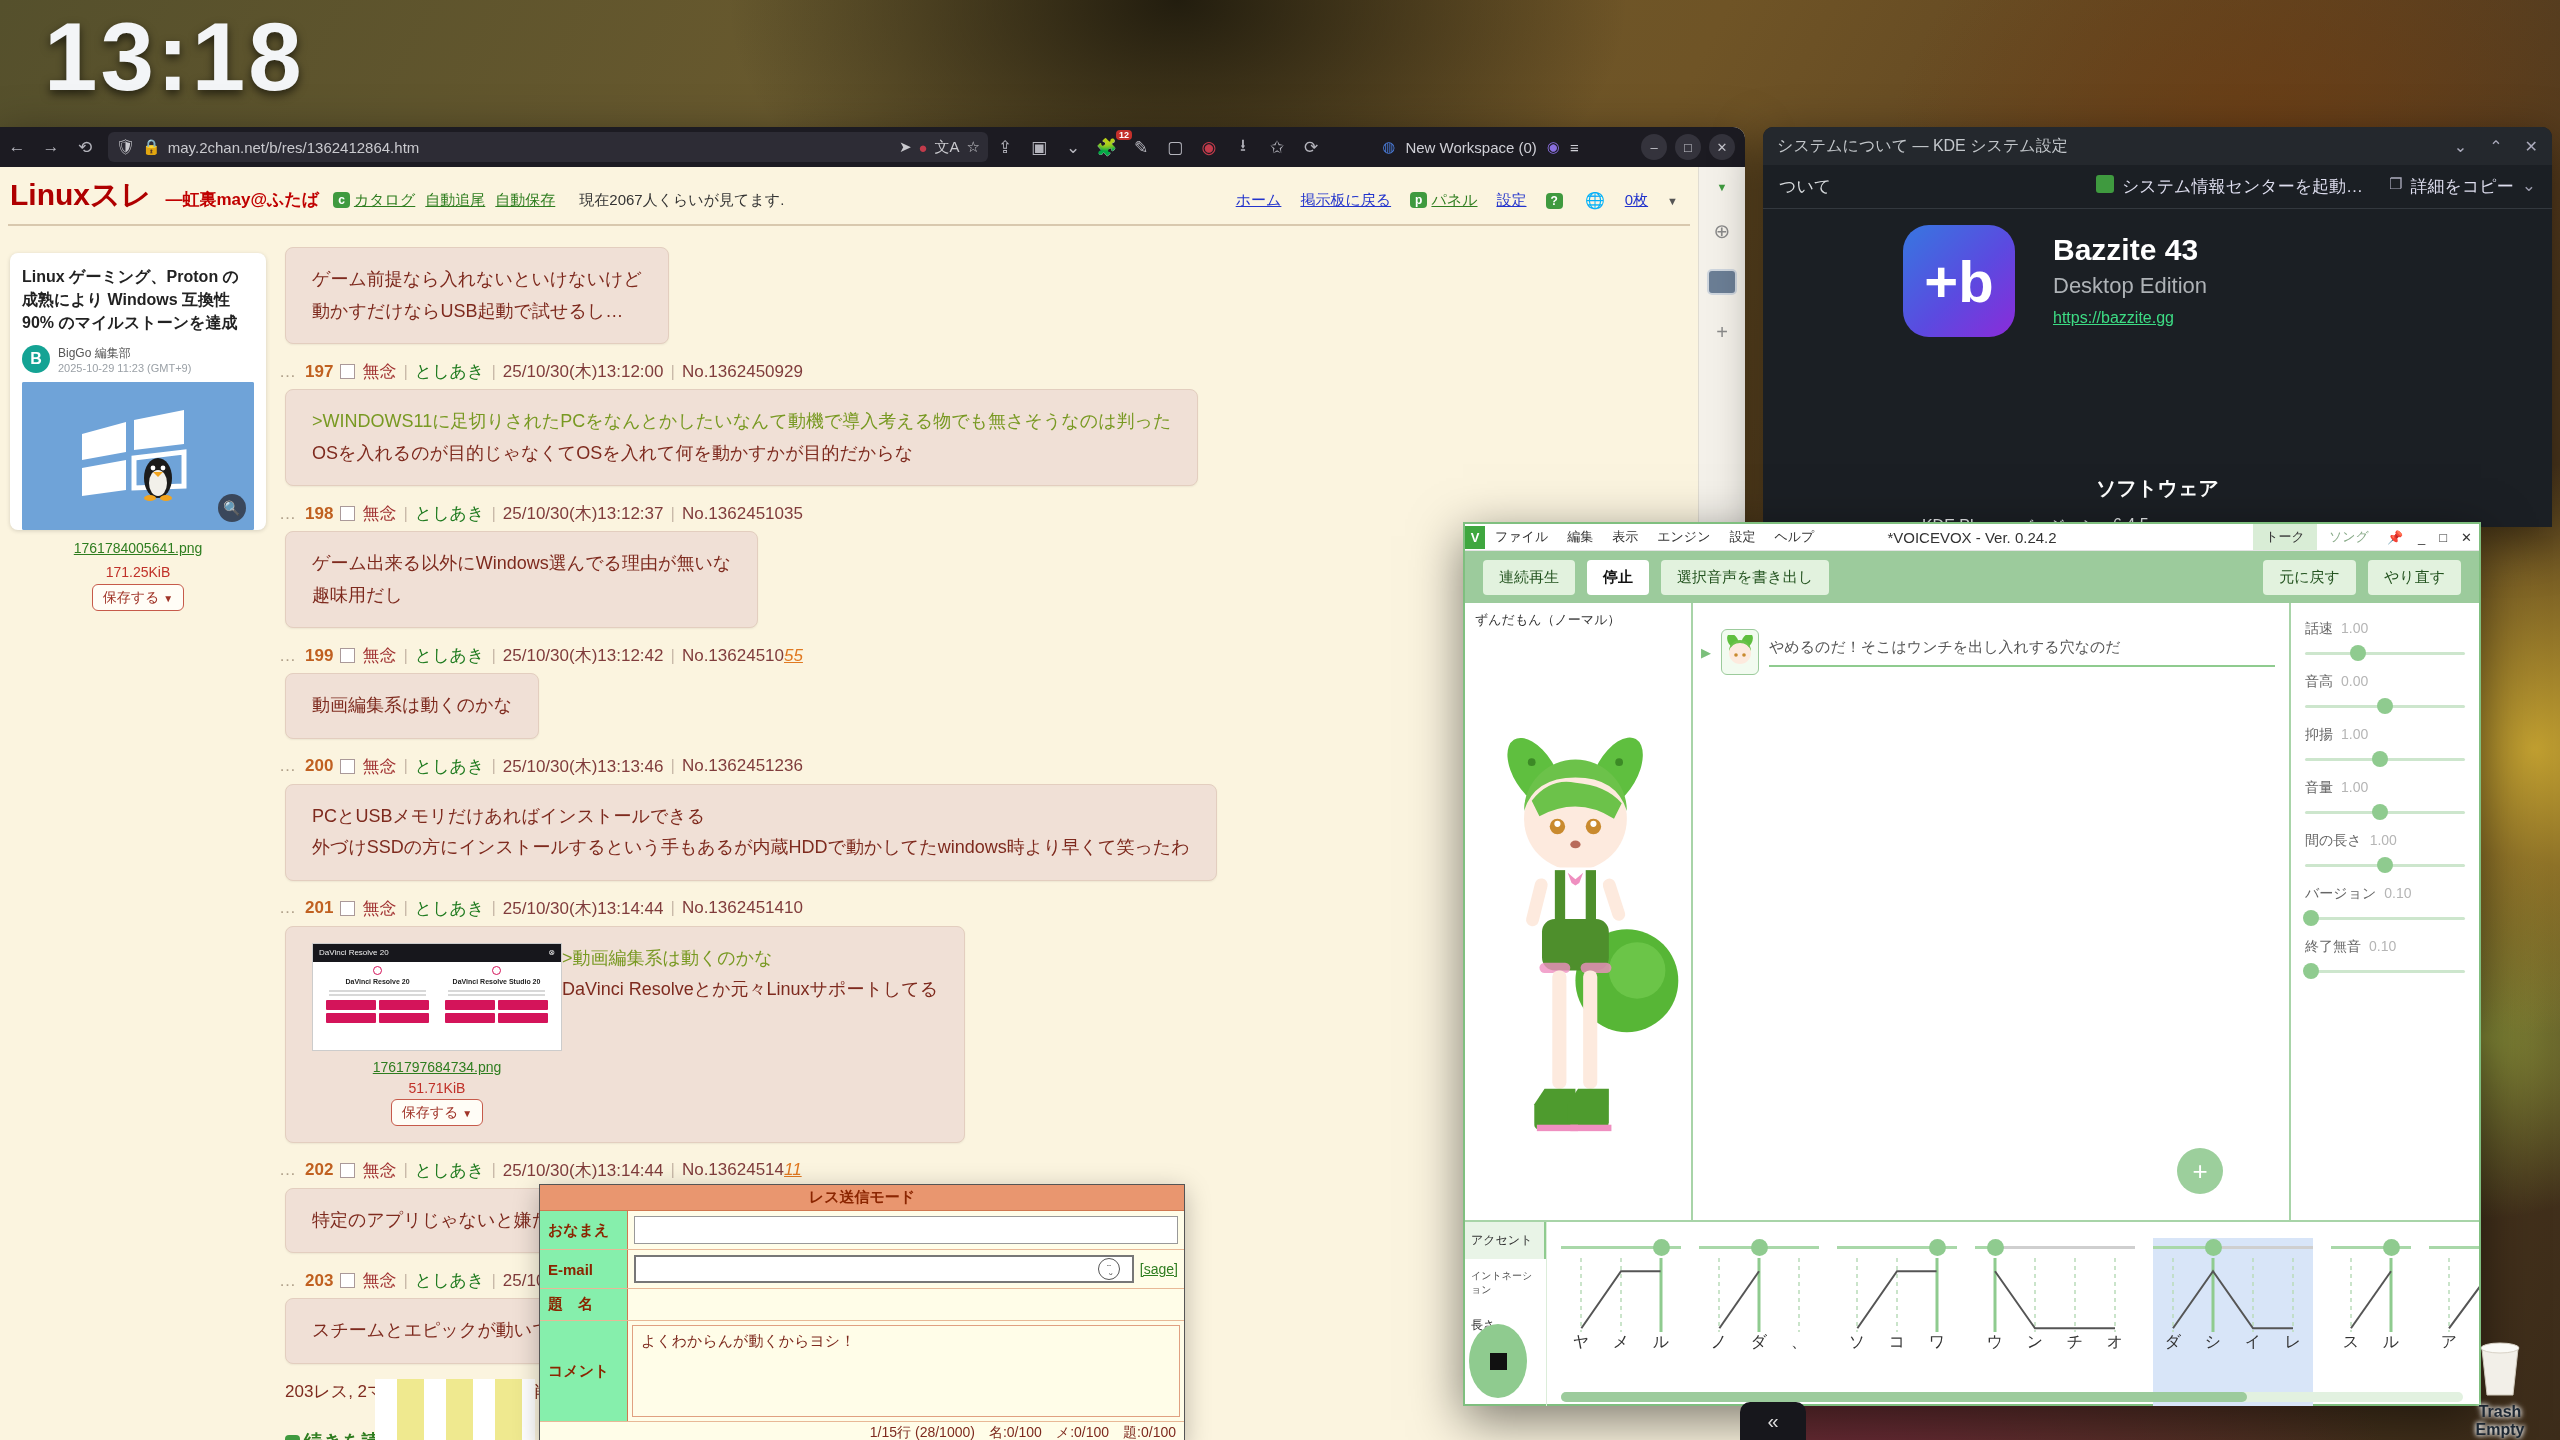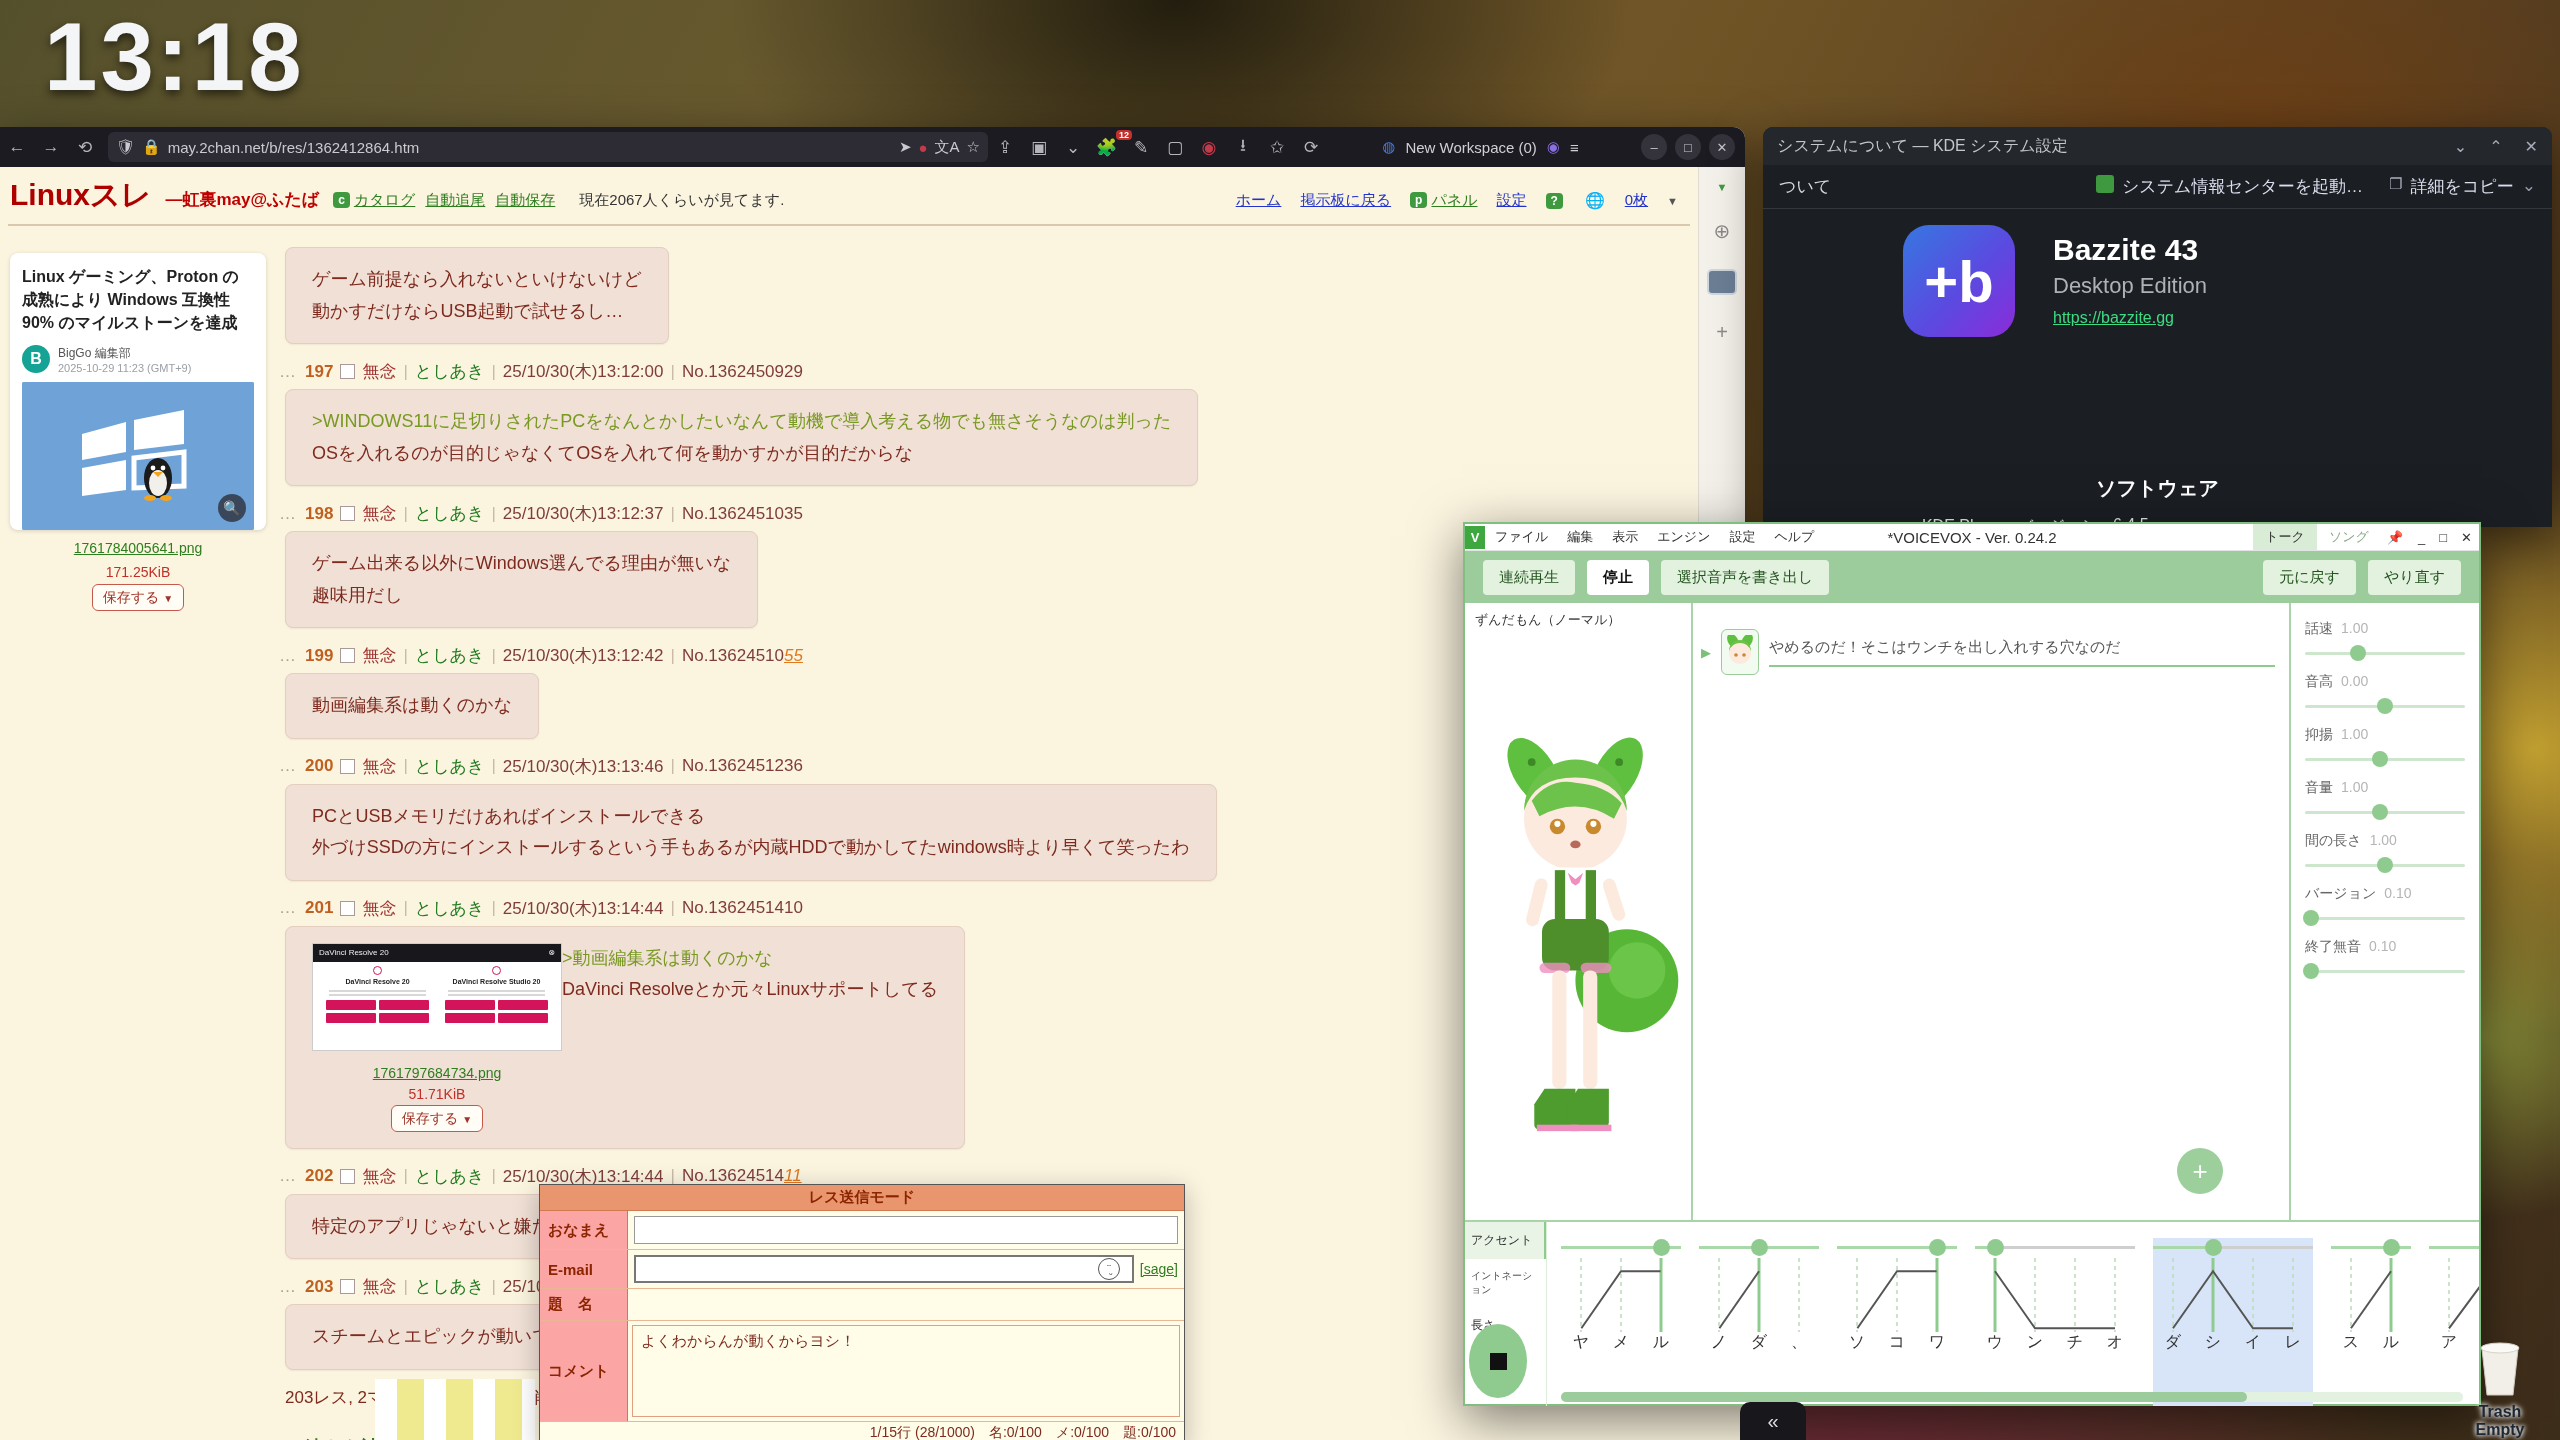--- a/index.html
+++ b/index.html
@@ -85,34 +85,34 @@
   .dvthumb{width:250px;height:108px;background:#fff;border:1px solid #ccc;display:flex;flex-direction:column;overflow:hidden;}
   .dvhead{background:#17171c;color:#eee;font-size:8px;display:flex;justify-content:space-between;
     padding:2px 6px;align-items:center;flex:0 0 auto;}
   .dvbody{flex:1;display:flex;gap:6px;padding:3px 8px;}
   .dvcol{flex:1;display:flex;flex-direction:column;align-items:center;}
   .dvdot{width:9px;height:9px;border-radius:50%;border:1px solid #d4145a;margin:1px 0;}
   .dvt{font-size:7px;font-weight:700;color:#222;white-space:nowrap;}
   .dvl{width:86%;height:2px;background:#d8d8d8;margin-top:2px;}
   .dvbtns{display:grid;grid-template-columns:1fr 1fr;gap:3px;width:92%;margin-top:4px;}
   .dvbtns span{height:10px;background:#d4145a;border-radius:1px;}
-  .imgcap{font-size:14px;line-height:1.5;margin-top:12px;}
+  .imgcap{font-size:14px;line-height:1.5;margin-top:6px;}
   .imgcap .fn{color:#2e7d1f;text-decoration:underline;}
   .imgcap .sz{color:#c03028;}
   #thr-stats{font-size:17px;color:#7e2a1e;margin:6px 0 0 0;}
   #thr-stats .note{font-size:14px;}
   #more{margin-top:26px;font-size:19px;}
   #more a{color:#2e7d1f;font-weight:700;text-decoration:underline;}
   .adbox{position:absolute;background:repeating-linear-gradient(90deg,#fff 0 22px,#efe98f 22px 49px);}
   
   #rform{position:absolute;left:539px;top:1017px;width:646px;background:#fffde8;border:1px solid #555;
     box-shadow:0 6px 24px rgba(0,0,0,.25);font-size:15px;color:#7e2a1e;}
   #rf-title{background:#e9966f;text-align:center;font-weight:700;color:#8b2500;padding:3px 0;border-bottom:1px solid #d07850;}
   .rf-row{display:flex;border-bottom:1px solid #e8b896;align-items:stretch;}
-  .rf-label{flex:0 0 88px;background:#fca5a5;color:#8b2500;font-weight:700;display:flex;align-items:center;
+  .rf-label{flex:0 0 88px;background:#86efac;color:#8b2500;font-weight:700;display:flex;align-items:center;
     padding:6px 8px;border-right:1px solid #d07850;}
   .rf-field{flex:1;display:flex;align-items:center;padding:5px 6px;gap:6px;position:relative;}
   .rf-input{flex:1;height:28px;background:#fff;border:1px solid #999;}
   .rf-input.focus{border:2px solid #777;}
   .ime{position:absolute;right:64px;width:22px;height:22px;border-radius:50%;border:1px solid #555;background:#fff;
     display:flex;align-items:center;justify-content:center;font-size:11px;color:#333;}
   .sage{color:#2e7d1f;font-size:14px;text-decoration:underline;}
   .btn{background:#e4e2dc;border:1px solid #9a968c;border-radius:3px;padding:3px 10px;color:#222;font-size:14px;}
   #rf-comment{flex:1;margin:4px;height:92px;background:#fffde8;border:1px solid #e0a080;
     font-size:15px;color:#7e2a1e;padding:6px 8px;}

